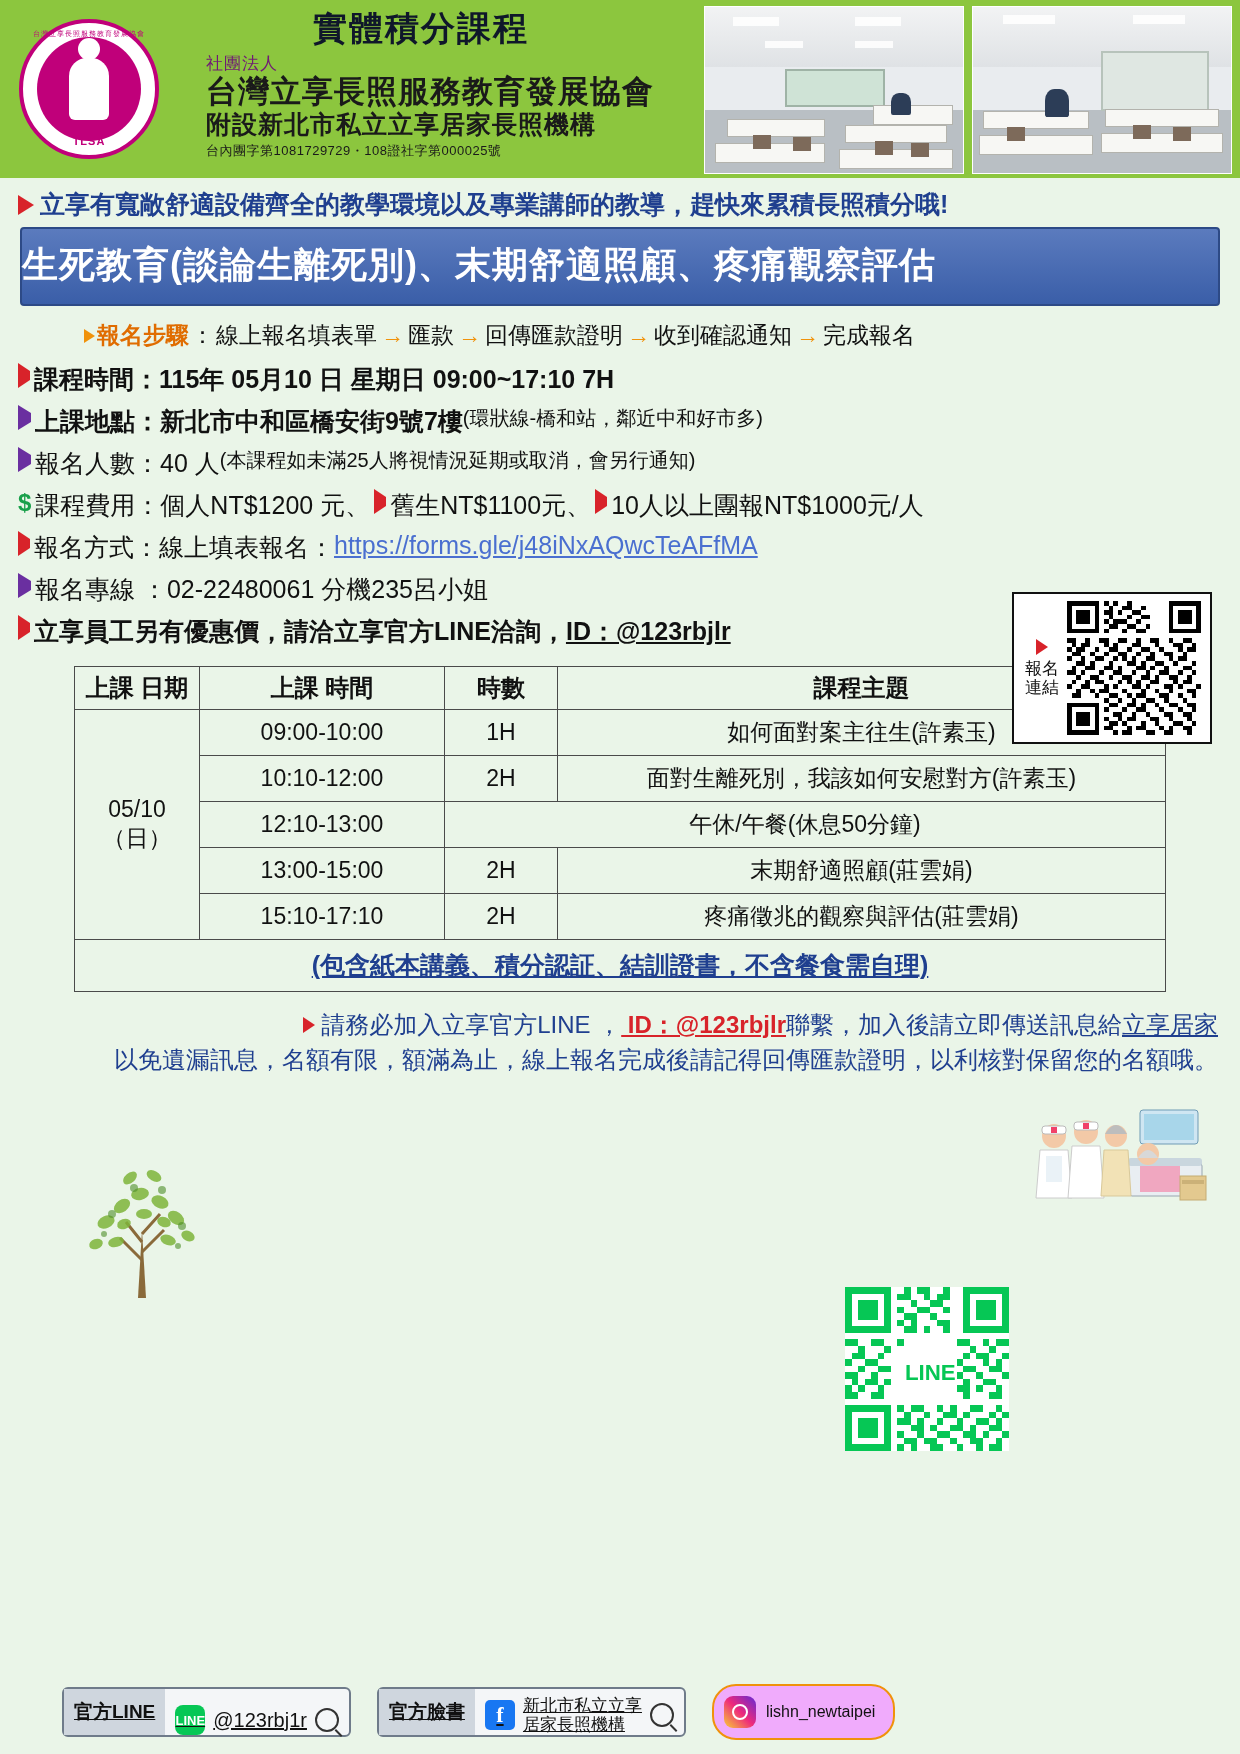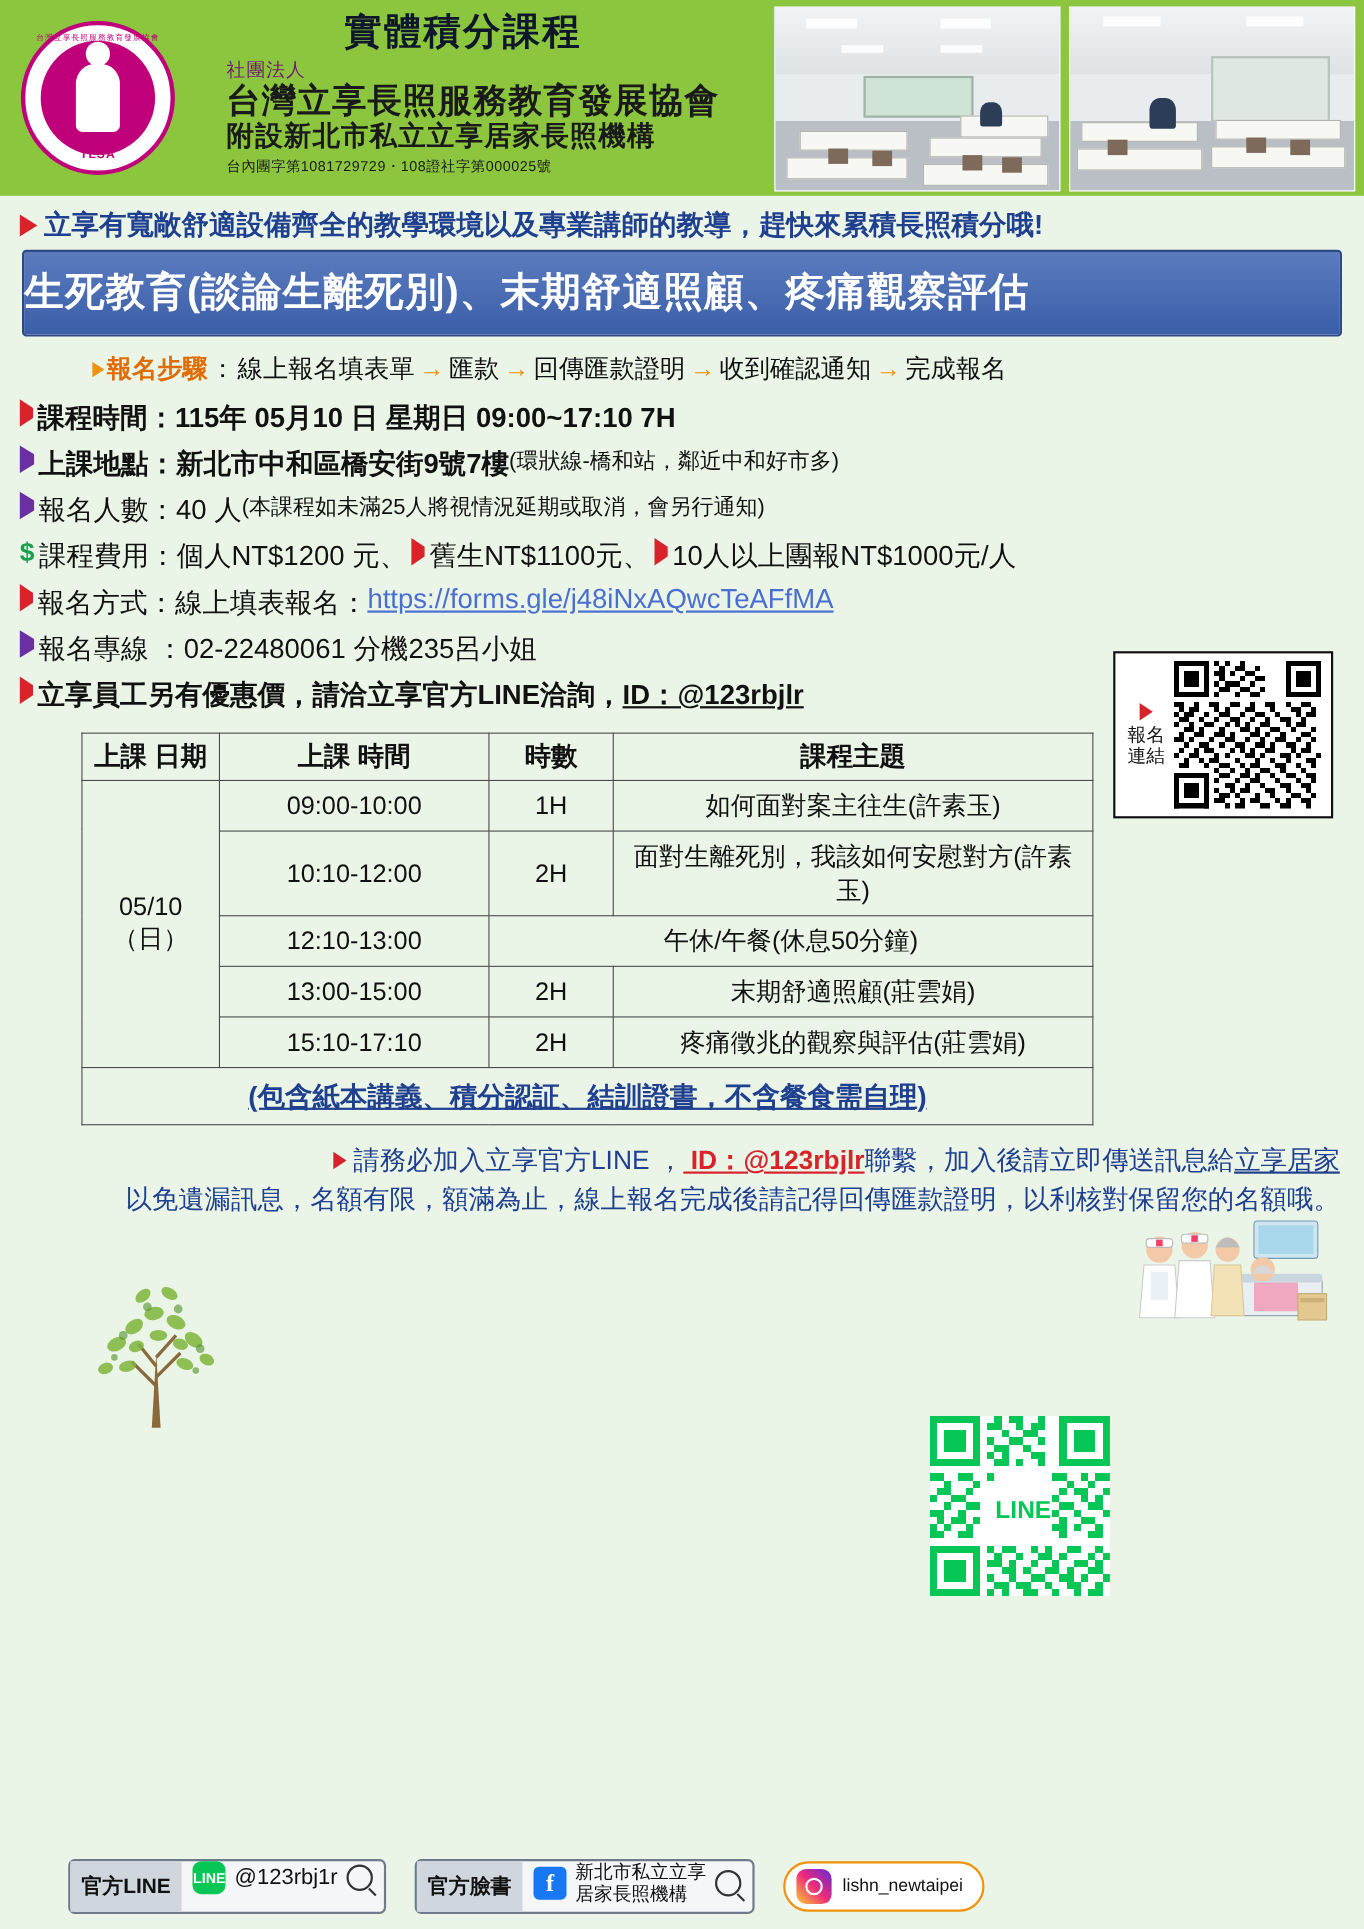--- a/index.html
+++ b/index.html
@@ -166,21 +166,21 @@
     color:#111;
   }
   .qr-label .tri-min{
     width:0;height:0;border-left:12px solid #d8232a;
     border-top:8px solid transparent;border-bottom:8px solid transparent;
     margin:0 auto 4px;
   }
   .qr-img{flex:1;height:134px;}
   
   .tbl-wrap{margin:18px 74px 0 74px;}
-  table{border-collapse:collapse;width:920px;table-layout:fixed;padding-left:48px;}
+  table{border-collapse:collapse;width:1092px;table-layout:fixed;padding-left:48px;}
   th,td{border:1px solid #4a4a4a;text-align:center;font-size:23px;padding:7px 4px;color:#111;}
   th{font-weight:bold;font-size:24px;line-height:1.18;}
   .c1{width:116px;}
   .c2{width:236px;}
   .c3{width:104px;}
   .c4{width:auto;}
   .note-row td{
     font-size:25px;font-weight:bold;color:#1f3f8f;
     text-decoration:underline;padding:9px 4px;
   }
@@ -193,42 +193,43 @@
   
   .line-qr{
     position:absolute;left:845px;top:1287px;width:164px;height:164px;
   }
   
   .bottom{
     position:absolute;left:0;right:0;bottom:14px;
     display:flex;align-items:center;gap:26px;padding-left:62px;
   }
   .chip{
-    display:flex;align-items:flex-start;
+    display:flex;align-items:flex-end;
     border:2px solid #6f7b8a;border-radius:6px;background:#f4f6f8;
     height:46px;
+    text-decoration:underline;
   }
   .chip .tag{
     background:#cfd6de;font-size:19px;font-weight:bold;padding:0 10px;
     height:100%;display:flex;align-items:center;color:#111;
   }
   .chip .body{display:flex;align-items:center;gap:8px;padding:0 10px;font-size:20px;}
   .line-badge{
     width:30px;height:30px;border-radius:8px;background:#06c755;
     color:#fff;font-size:13px;font-weight:bold;display:flex;align-items:center;justify-content:center;
   }
   .fb-badge{
     width:30px;height:30px;border-radius:5px;background:#1877f2;color:#fff;
     font-size:22px;font-weight:bold;display:flex;align-items:center;justify-content:center;
     font-family:"Liberation Serif",serif;
   }
   .ig-chip{
     display:flex;align-items:center;gap:10px;
-    border:2px solid #f0920b;border-radius:24px;background:#ffffff;
-    padding:4px 18px 4px 10px;height:46px;box-sizing:border-box;
+    border:2px solid #f0920b;border-radius:24px;background:#f0abfc;
+    padding:4px 18px 4px 10px;height:56px;box-sizing:border-box;
   }
   .ig-badge{
     width:32px;height:32px;border-radius:9px;
     background:linear-gradient(45deg,#f9ce34,#ee2a7b,#6228d7);
     position:relative;
   }
   .ig-badge:after{
     content:"";position:absolute;left:8px;top:8px;width:16px;height:16px;
     border:2px solid #fff;border-radius:50%;box-sizing:border-box;
   }

